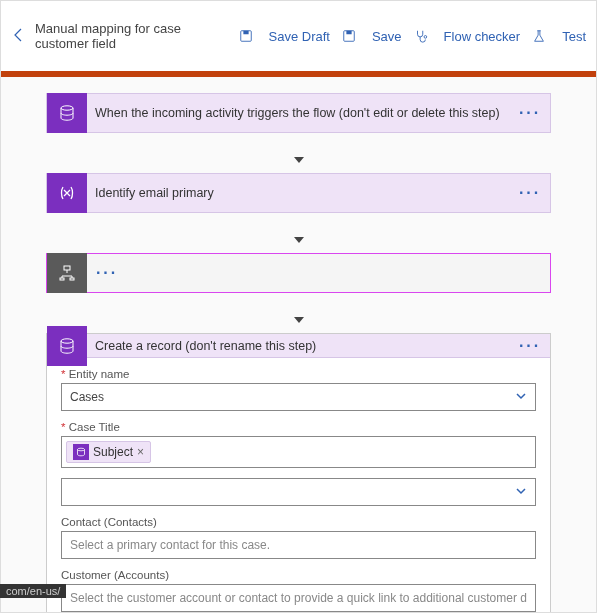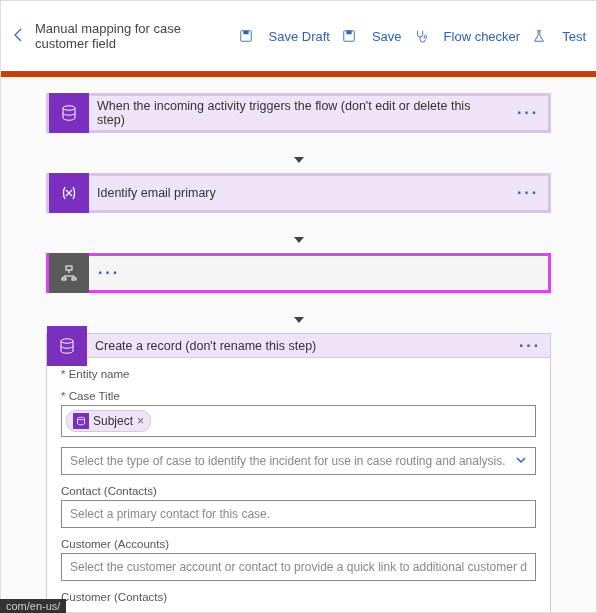--- a/index.html
+++ b/index.html
@@ -3,46 +3,46 @@
 <meta charset="utf-8">
 <style>
 *{box-sizing:border-box;margin:0;padding:0;font-family:"Segoe UI",Arial,sans-serif}
 body{background:#fafafa;width:597px;height:613px;overflow:hidden;border:1px solid #ddd}
 .header{display:flex;align-items:center;padding:20px 10px;background:#fff;border-bottom:6px solid #c2410c;font-size:13px;color:#333}
 .back{color:#666;cursor:pointer;margin-right:8px}
 .title{flex:1;color:#444}
 .tbtn{display:flex;align-items:center;gap:16px;color:#3062b3;margin-left:12px;cursor:pointer;font-size:13px}
 .tbtn svg{width:14px;height:14px}
 .canvas{padding:16px 45px 0 45px;overflow-y:auto;height:calc(100% - 34px)}
-.step{display:flex;align-items:center;border:3px solid #d946ef;background:#f5f5f5;height:40px}
+.step{display:flex;align-items:center;border:1px solid #d946ef;background:#f5f5f5;height:40px}
 .step.purple{background:#efe3f7;border-color:#d6c5e6}
 .step .icon{width:40px;height:40px;display:flex;align-items:center;justify-content:center;flex-shrink:0}
 .step.purple .icon{background:#7b2fbf;color:#fff}
 .step.gray .icon{background:#5a5a5a;color:#fff}
 .step .label{flex:1;font-size:12.5px;color:#333;padding:0 8px}
 .step .menu{width:40px;text-align:center;color:#3062b3;font-weight:bold;cursor:pointer;letter-spacing:2px}
 .arrow{display:flex;justify-content:center;margin:6px 0}
 .arrow svg{width:18px;height:28px;fill:#444}
 .card{border:1px solid #ccc;background:#fff}
 .card-head{display:flex;align-items:center;height:24px;background:#efe3f7;border-bottom:1px solid #d6c5e6}
 .card-head .icon{width:40px;height:40px;display:flex;align-items:center;justify-content:center;background:#7b2fbf;color:#fff}
 .card-head .label{flex:1;font-size:12.5px;color:#333;padding:0 8px}
 .card-head .menu{width:40px;text-align:center;color:#3062b3;font-weight:bold;cursor:pointer;letter-spacing:2px}
 .body{padding:10px 14px 0 14px}
 .field{margin-bottom:10px}
 .flabel{font-size:11.5px;color:#555;margin-bottom:3px;display:block}
 .req{color:#d13438}
 .control{border:1px solid #888;height:28px;display:flex;align-items:center;padding:0 8px;font-size:12px;color:#444;background:#fff}
 .control.placeholder{color:#888}
 .chev{margin-left:auto;color:#3062b3}
-.token{display:inline-flex;align-items:center;background:#efe3f7;border:1px solid #d6c5e6;height:22px;padding:0 6px;font-size:12px;color:#333;border-radius:10px;margin:2px}
+.token{display:inline-flex;align-items:center;background:#efe3f7;border:1px solid #d6c5e6;height:22px;padding:0 6px;font-size:12px;color:#333;border-radius:2px;margin:2px}
 .token .ticon{width:16px;height:16px;background:#7b2fbf;margin-right:4px;display:flex;align-items:center;justify-content:center;color:#fff}
 .tokenwrap{border:1px solid #888;min-height:28px;padding:2px;background:#fff}
 .x{margin-left:4px;color:#666;cursor:pointer}
-.footer-hint{position:absolute;left:0;bottom:0;background:#333;color:#ccc;font-size:11px;padding:1px 6px}
+.footer-hint{position:absolute;left:0;bottom:15px;background:#333;color:#ccc;font-size:11px;padding:1px 6px}
 </style>
 </head>
 <body>
 
 <div class="header">
   <span class="back">
     <svg width="16" height="16" viewBox="0 0 16 16" fill="none">
         <path d="M10 2L4 8l6 6" stroke="#3062b3" stroke-width="1.2"></path>
       </svg>
   </span>
@@ -139,41 +139,46 @@
             <path d="M3 9c0 1.2 2.7 2.2 6 2.2s6-1 6-2.2" stroke="#fff"></path>
           </svg>
       </div>
       <div class="label">Create a record (don't rename this step)</div>
       <div class="menu">···</div>
     </div>
     <div class="body">
 
       <div class="field">
         <span class="flabel"><span class="req">*</span> <span>Entity name</span></span>
+        <div class="control">
+          <span>Cases</span>
+          <span class="chev"><svg width="12" height="12" viewBox="0 0 12 12">
+                <path d="M2 4l4 4 4-4" stroke="#3062b3" fill="none" stroke-width="1.5"></path>
+              </svg></span>
+        </div>
       </div>
 
       <div class="field">
         <span class="flabel"><span class="req">*</span> <span>Case Title</span></span>
         <div class="tokenwrap">
           <span class="token">
             <span class="ticon">
                 <svg width="10" height="10" viewBox="0 0 10 10" fill="none">
                   <ellipse cx="5" cy="2.5" rx="3.5" ry="1.3" stroke="#fff" stroke-width="0.8"></ellipse>
                   <path d="M1.5 2.5v5c0 .7 1.6 1.3 3.5 1.3s3.5-.6 3.5-1.3v-5" stroke="#fff" stroke-width="0.8"></path>
                 </svg>
               </span>
             <span>Subject</span>
             <span class="x">×</span>
           </span>
         </div>
       </div>
 
       <div class="field">
         <div class="control placeholder">
-          <span>Select the type of case to identify the incident for use in case routing and analysis.</span>
           <span class="chev"><svg width="12" height="12" viewBox="0 0 12 12">
                 <path d="M2 4l4 4 4-4" stroke="#3062b3" fill="none" stroke-width="1.5"></path>
               </svg></span>
         </div>
       </div>
 
       <div class="field">
         <span class="flabel">Contact (Contacts)</span>
         <div class="control placeholder">
           <span>Select a primary contact for this case.</span>

